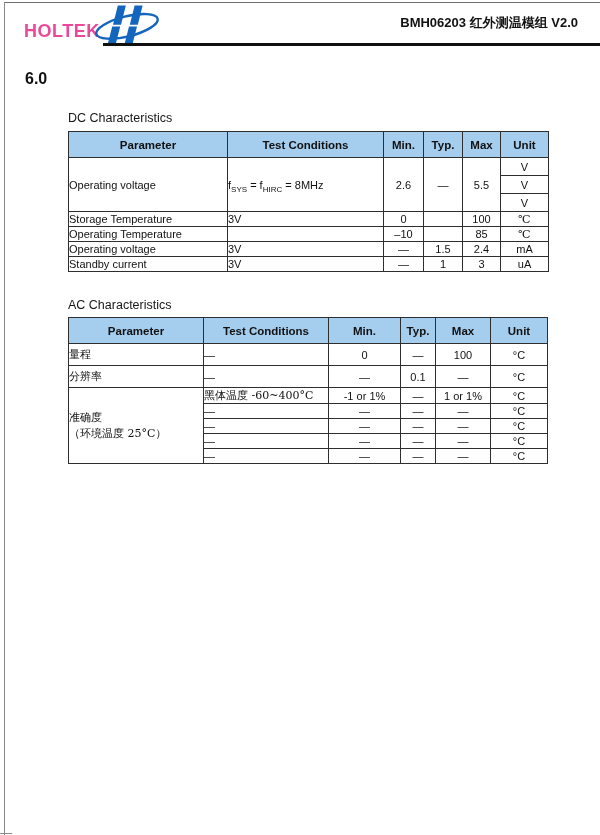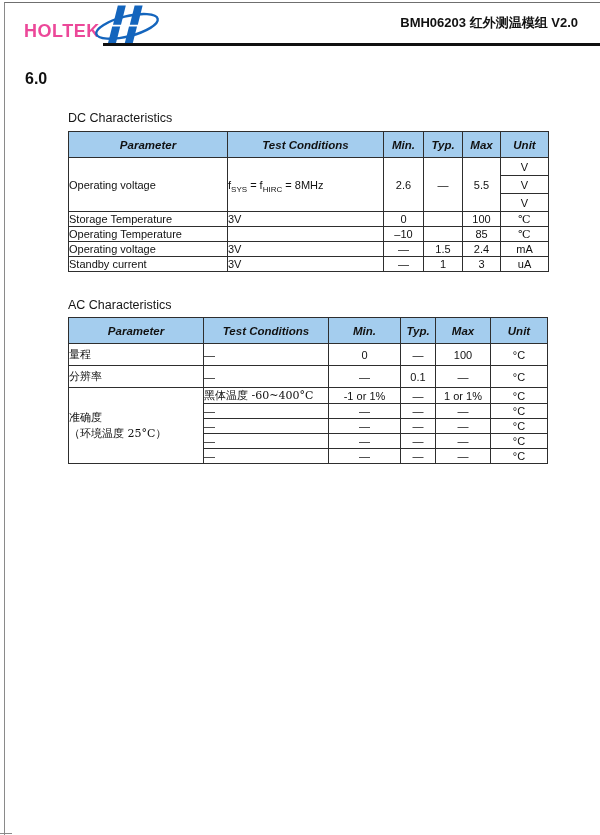--- a/index.html
+++ b/index.html
@@ -45,21 +45,21 @@
   table.ac{top:317px;}
   table.spec th, table.spec td{
     border:1px solid #2e2e2e;padding:0;vertical-align:middle;
     overflow:hidden;white-space:nowrap;
   }
   table.spec th{
     background:#a4cdee;font-weight:bold;font-size:11.5px;text-align:center;
   }
   td.l{text-align:left;padding-left:6px;margin-top:8px;}
   td.c{text-align:center;}
-  tr.h26{height:26px;font-style:italic;} tr.h22{height:22px;} tr.h18{height:18px;} tr.h15{height:15px;}
+  tr.h26{height:26px;} tr.h22{height:22px;} tr.h18{height:18px;} tr.h15{height:15px;}
   sub{font-size:8px;line-height:0;}
   .cjk{font-family:"DejaVu Serif", serif;}
   .two-line{line-height:16px;white-space:nowrap;}
 </style>
 </head>
 <body>
 
 <div class="page-frame"></div>
 <div class="bottom-stub"></div>
 

